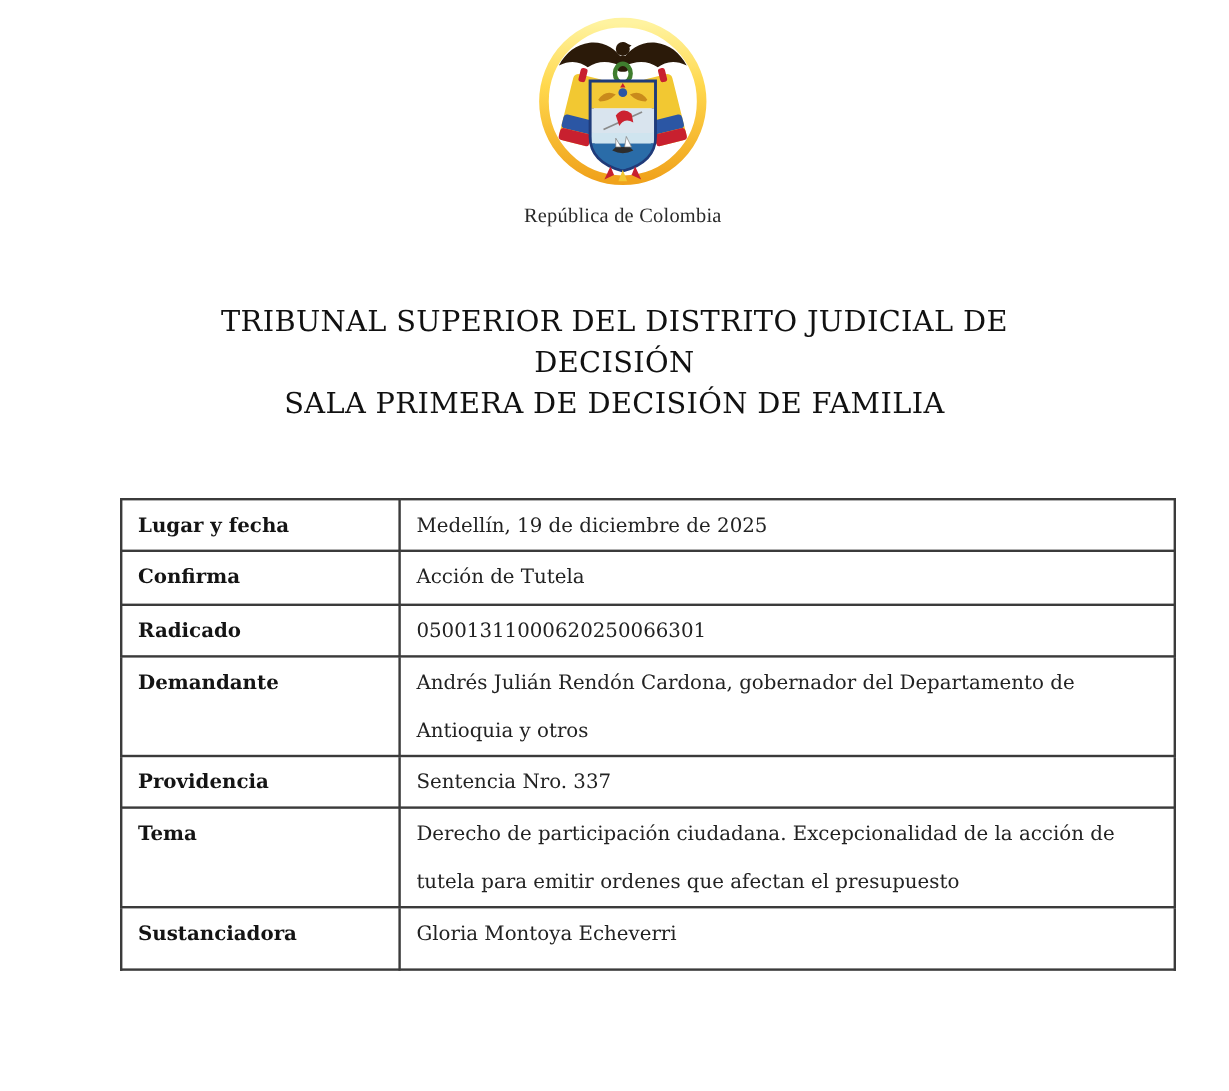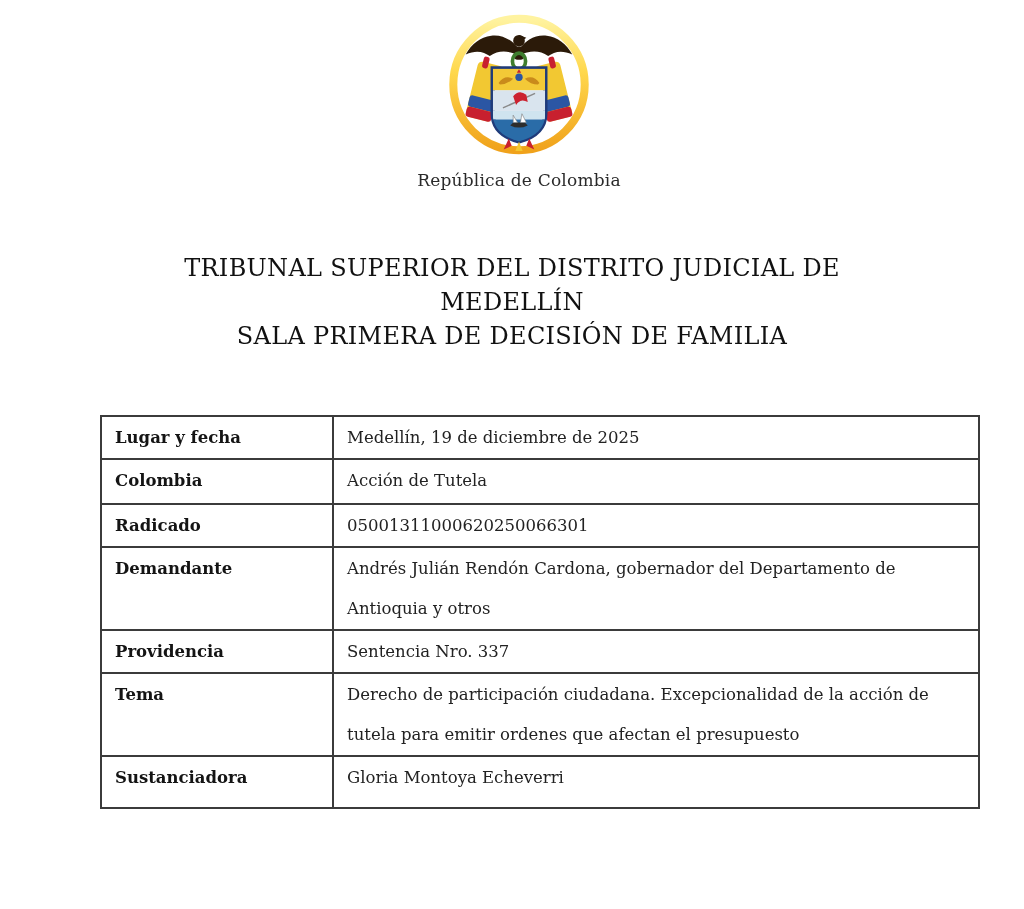--- a/index.html
+++ b/index.html
@@ -21,20 +21,21 @@
   .emblem-wrap svg { width: 100%; height: 100%; display: block; }
 
   .emblem-caption {
     position: absolute;
     left: 369px; top: 170px;
     width: 300px;
     text-align: center;
     font-size: 17px;
     color: #2a2a2a;
     letter-spacing: 0.2px;
+    font-family: Liberation Serif, serif;
   }
 
   
   .doc-title {
     position: absolute;
     left: 0; top: 251px;
     width: 1024px;
     text-align: center;
     font-weight: normal;
     font-size: 24px;
@@ -145,32 +146,32 @@
       <path d="M114,172 l7,15 l-11,-5 Z" fill="#C8202F"></path>
       <path d="M100,176 l-5,13 l10,0 Z" fill="#F2C832"></path>
     </g>
   </svg>
 </div>
 
 <div class="emblem-caption">República de Colombia</div>
 
 <div class="doc-title">
   <div>TRIBUNAL SUPERIOR DEL DISTRITO JUDICIAL DE</div>
-  <div>MEDELLÍN</div>
+  <div>DECISIÓN</div>
   <div>SALA PRIMERA DE DECISIÓN DE FAMILIA</div>
 </div>
 
 <table class="case-table">
   <tbody>
     <tr class="h42">
       <td class="label-cell">Lugar y fecha</td>
       <td class="value-cell">Medellín, 19 de diciembre de 2025</td>
     </tr>
     <tr class="h45">
-      <td class="label-cell">Colombia</td>
+      <td class="label-cell">Confirma</td>
       <td class="value-cell">Acción de Tutela</td>
     </tr>
     <tr class="h39">
       <td class="label-cell">Radicado</td>
       <td class="value-cell">05001311000620250066301</td>
     </tr>
     <tr class="h83">
       <td class="label-cell">Demandante</td>
       <td class="value-cell">Andrés Julián Rendón Cardona, gobernador del Departamento de
 Antioquia y otros</td>

